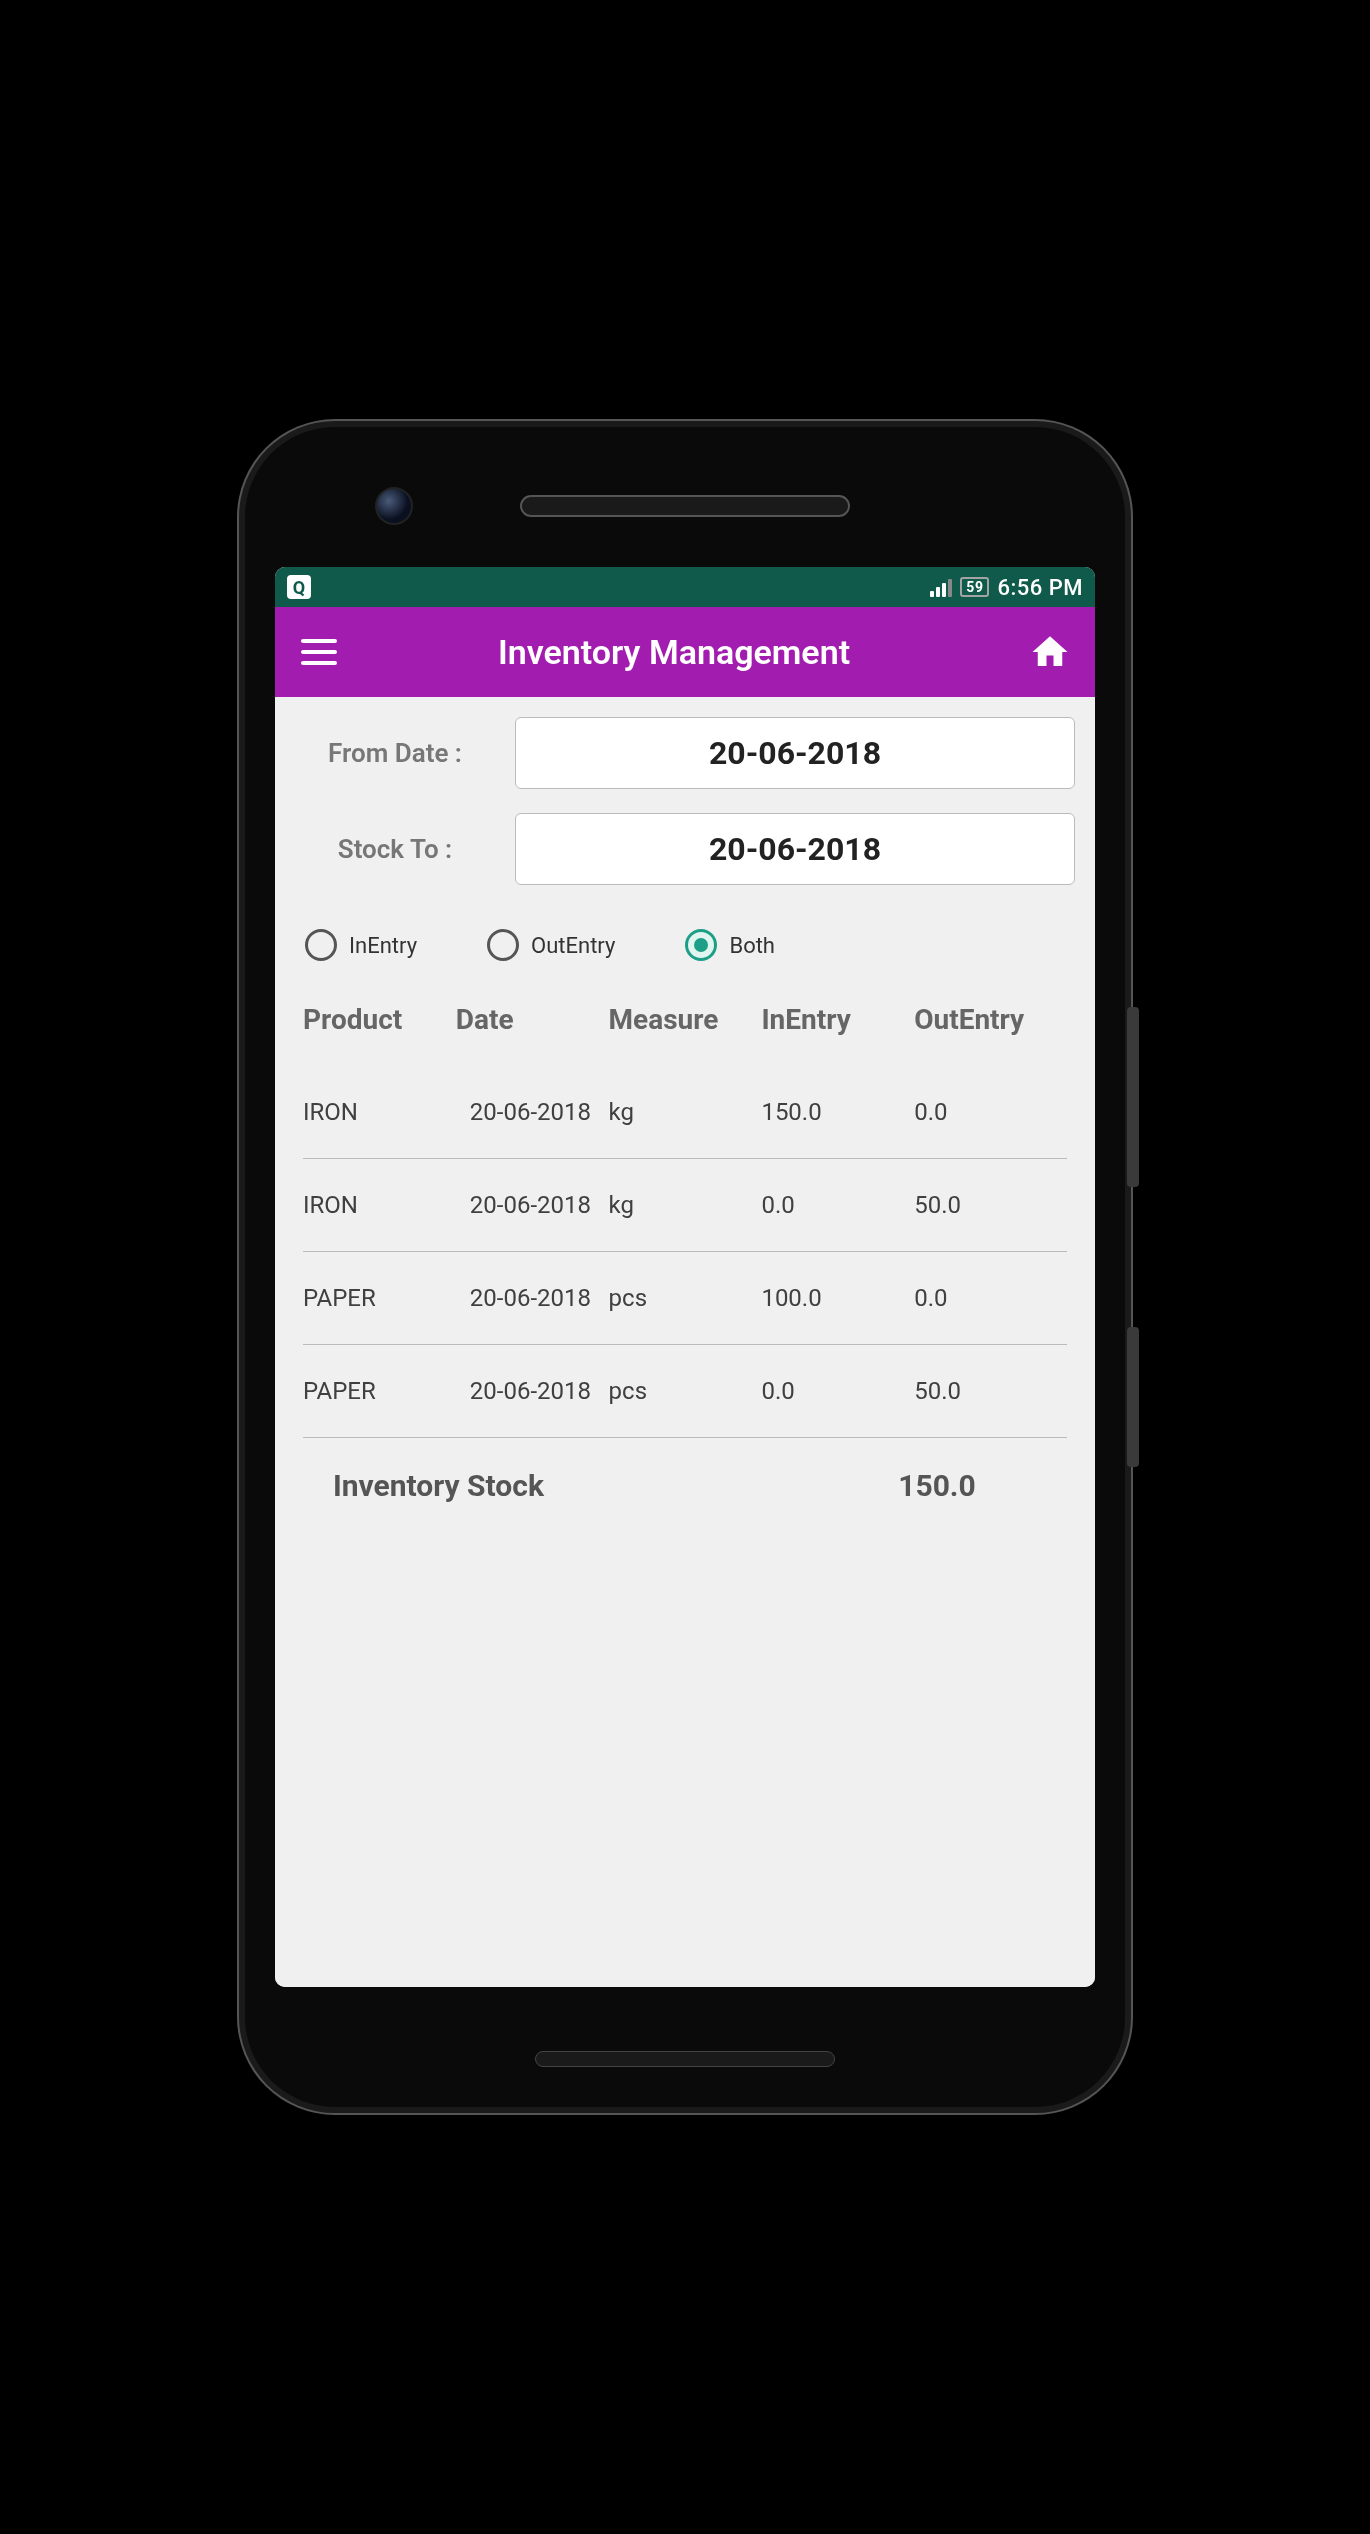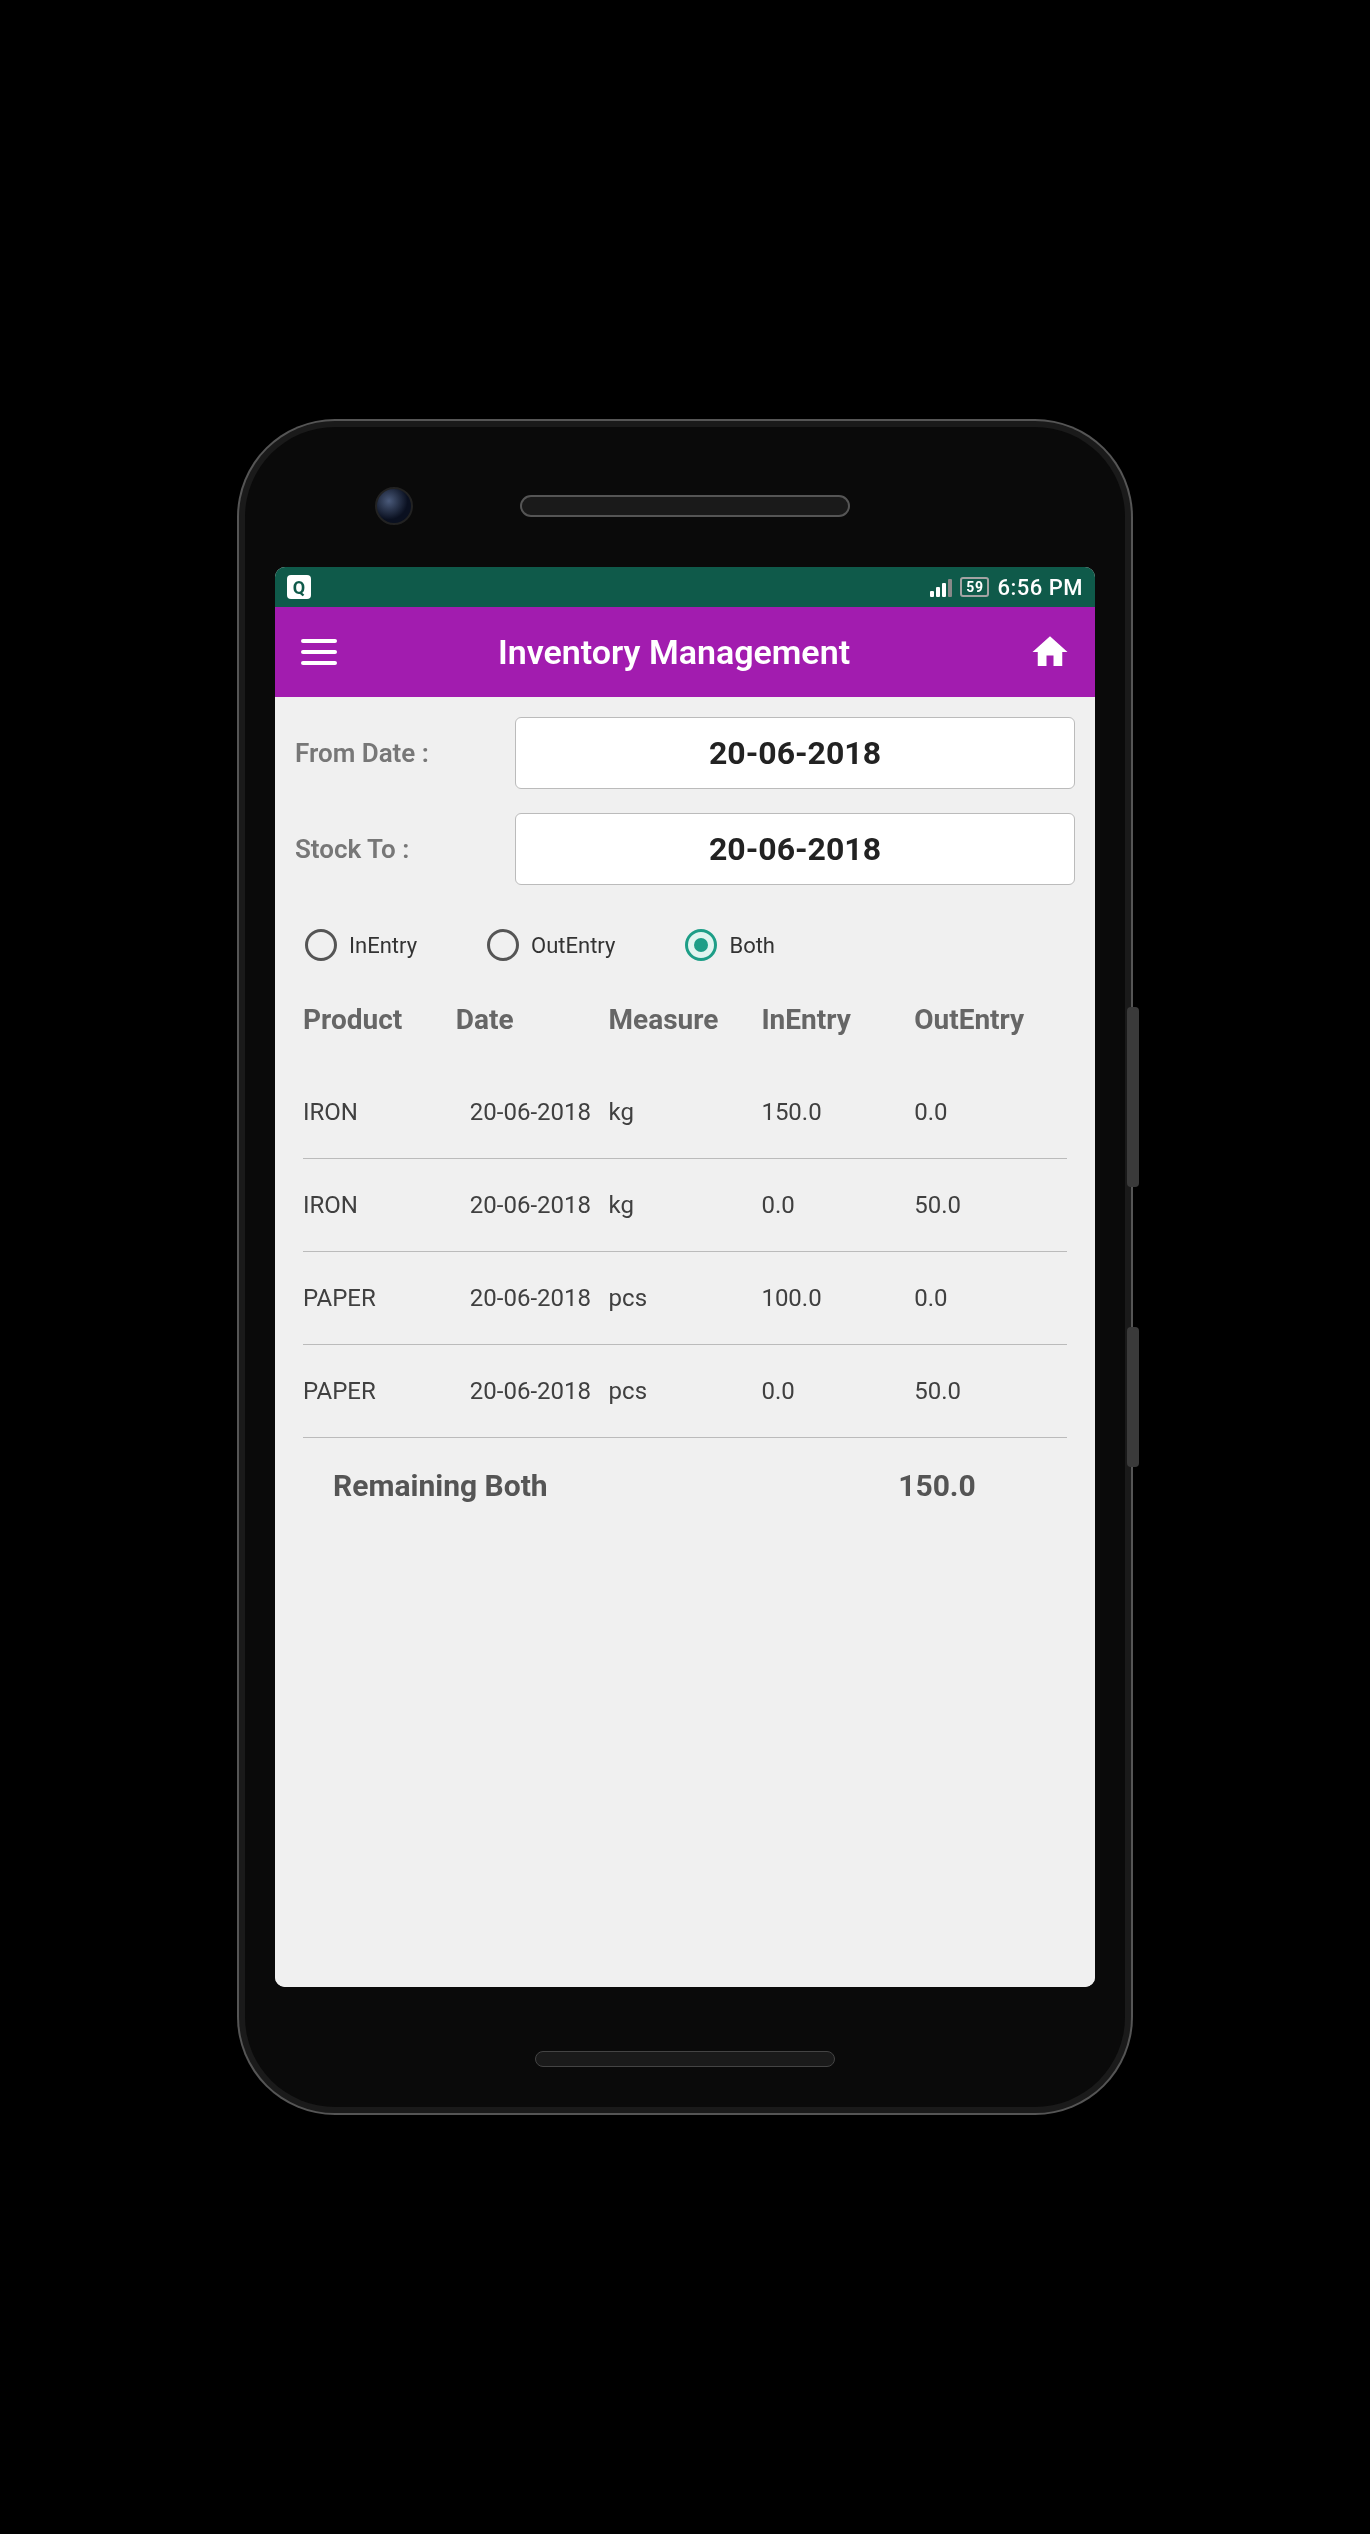--- a/index.html
+++ b/index.html
@@ -165,20 +165,21 @@
     background: #f0f0f0;
     padding: 20px;
     height: calc(100% - 130px);
     overflow: hidden;
   }
   .date-row {
     display: flex;
     align-items: center;
     margin-bottom: 24px;
     gap: 20px;
+    text-align: center;
   }
   .date-label {
     color: #777;
     font-size: 26px;
     font-weight: 600;
     width: 200px;
   }
   .date-input {
     flex: 1;
     background: #fff;
@@ -366,20 +367,20 @@
         </div>
         <div class="table-row">
           <div class="c1">PAPER</div>
           <div class="c2 date-cell">20-06-2018</div>
           <div class="c3">pcs</div>
           <div class="c4">0.0</div>
           <div class="c5">50.0</div>
         </div>
 
         <div class="summary-row">
-          <div class="summary-label">Remaining Both</div>
+          <div class="summary-label">Inventory Stock</div>
           <div class="summary-value">150.0</div>
         </div>
       </div>
 
     </div>
   </div>
 </div>
 
 </body></html>

